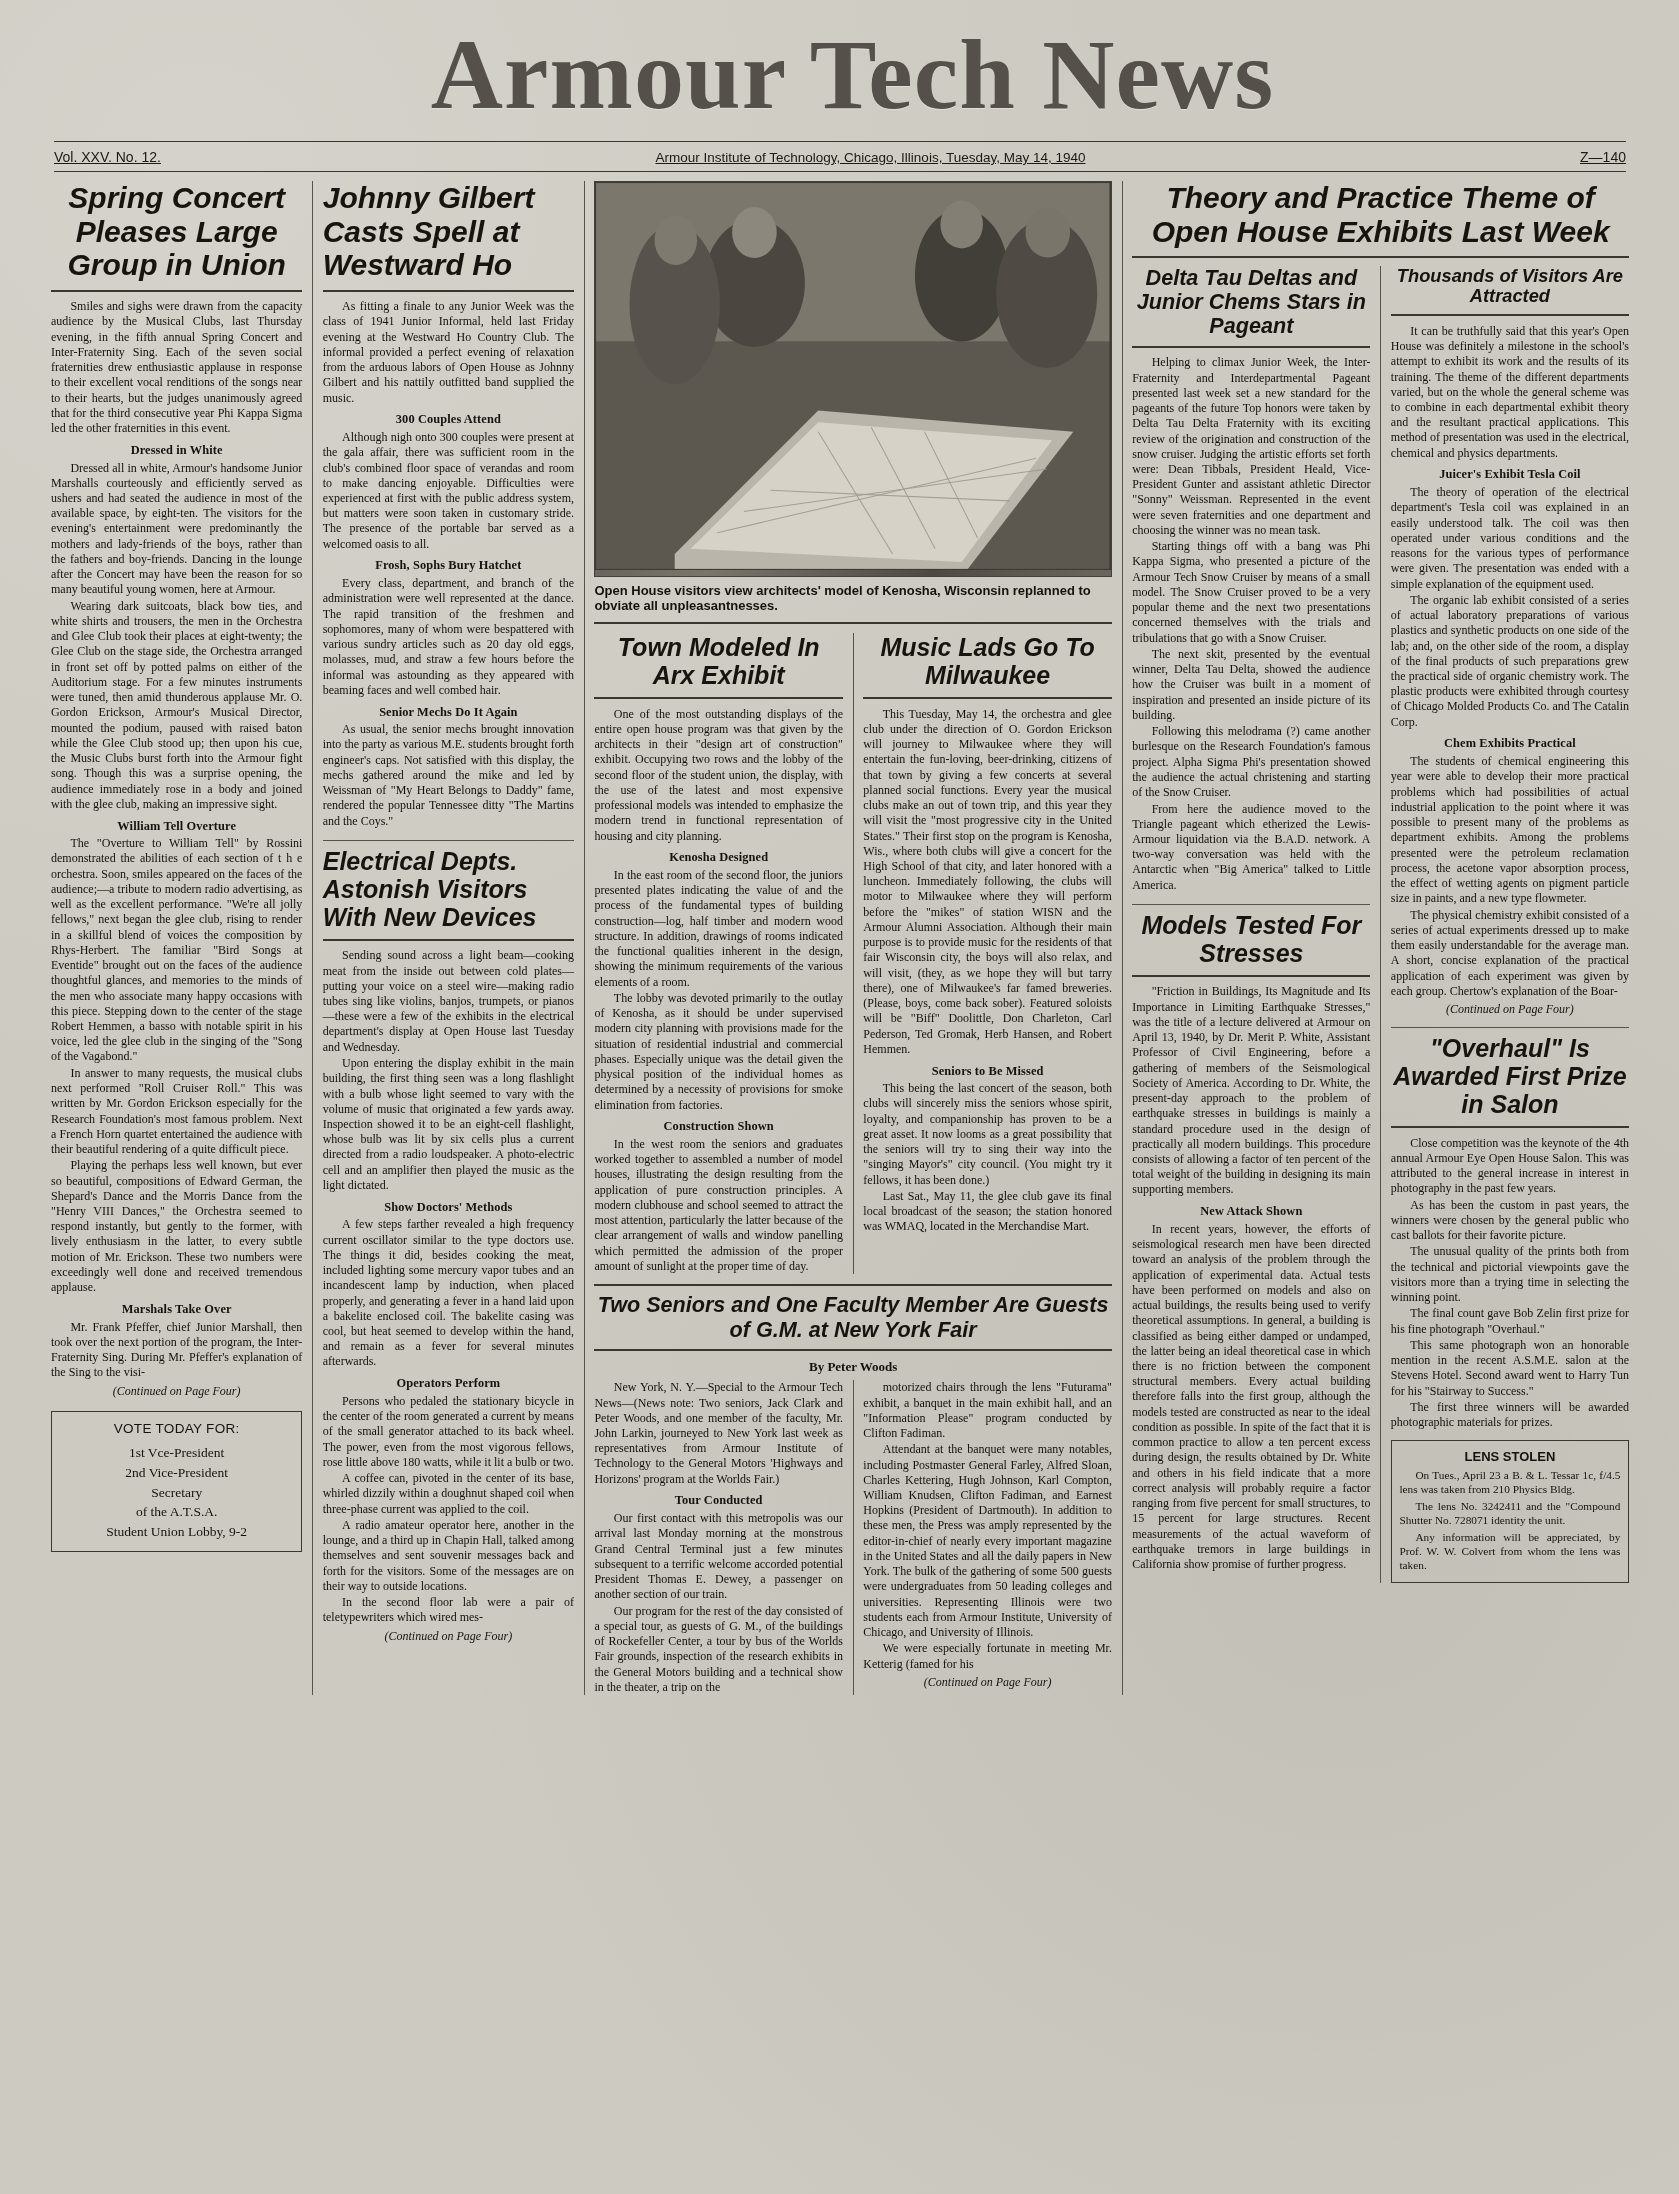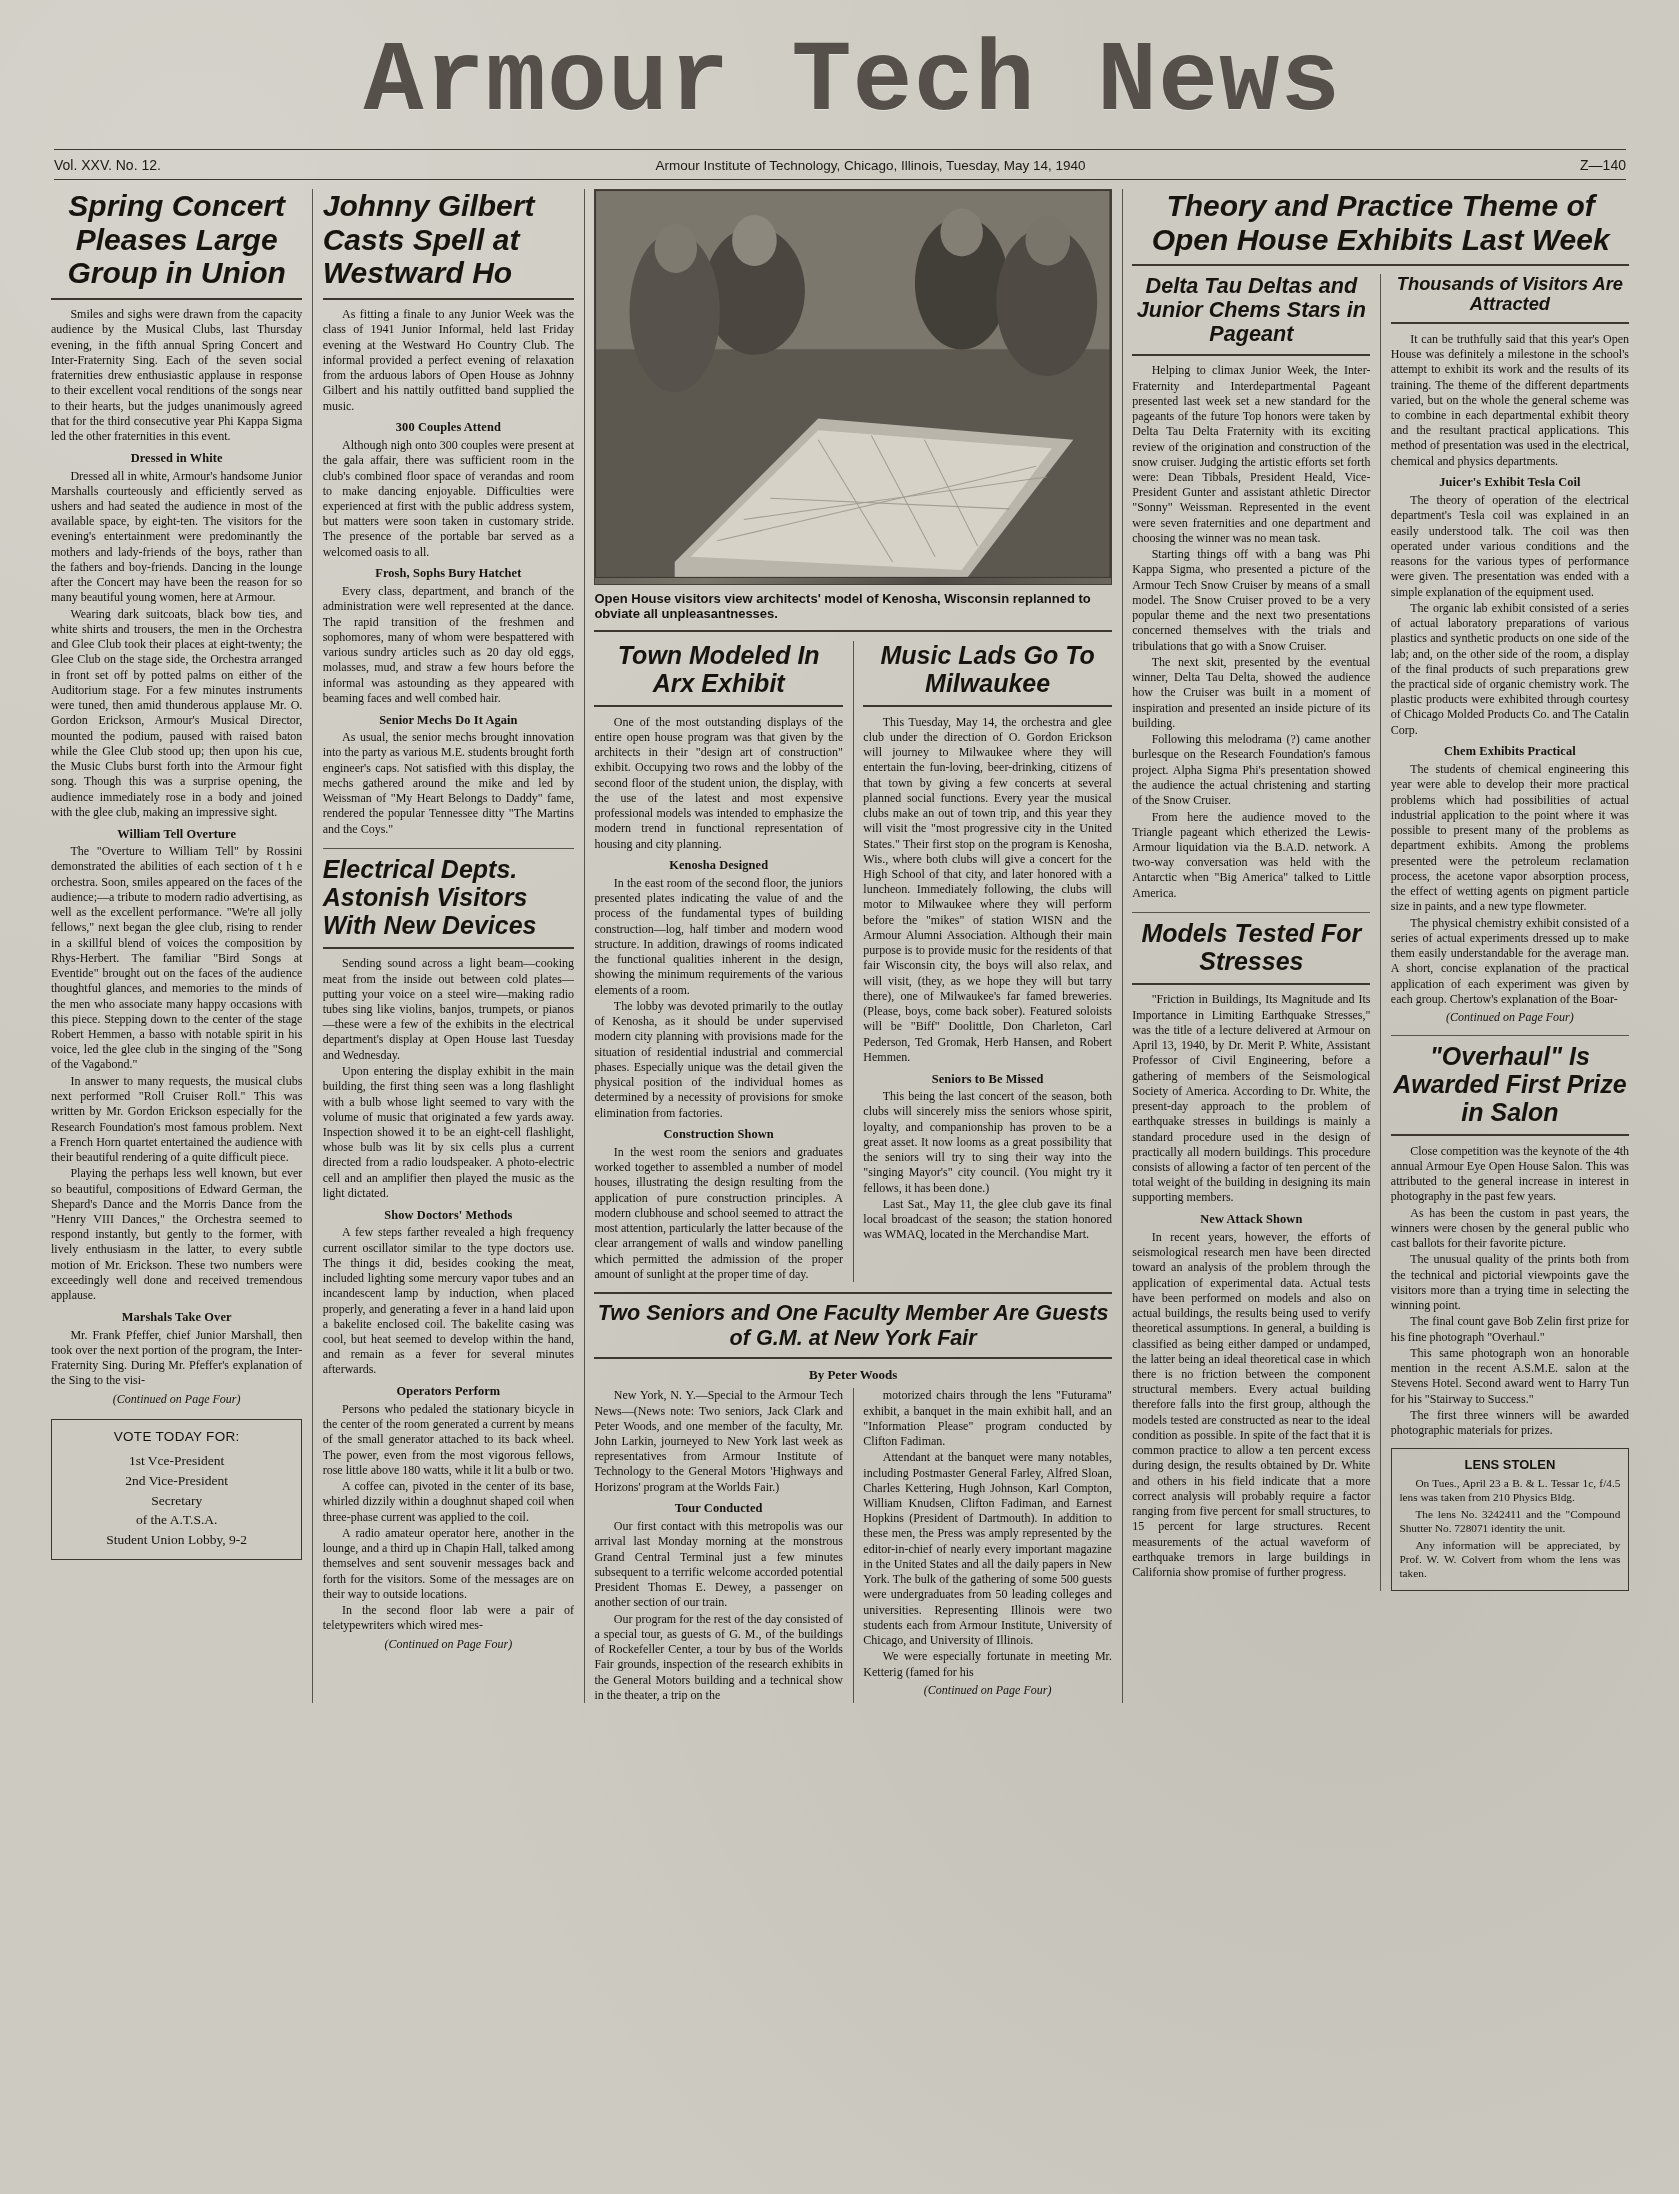--- a/index.html
+++ b/index.html
@@ -19,22 +19,22 @@
     box-sizing:border-box;
     background-image:
       radial-gradient(circle at 12% 8%, rgba(255,255,255,0.16), rgba(0,0,0,0) 38%),
       radial-gradient(circle at 80% 70%, rgba(0,0,0,0.05), rgba(0,0,0,0) 45%);
   }
   .masthead {
     text-align:center;
     padding:21.6px 0 0 0;
   }
   .masthead h1 {
-    margin:8px;
-    font-family:Liberation Mono, monospace;
+    margin:0;
+    font-family:Liberation Serif, serif;
     font-weight:700;
     font-size:100px;
     letter-spacing:1.1px;
     color:#55514a;
     line-height:1.05;
     text-shadow:0 1.1px 0 rgba(255,255,255,0.35);
     padding-left:25px;
   }
   .mast-rule {
     border-top:1.6px solid #3b372f;
@@ -43,20 +43,21 @@
   .folio {
     display:flex;
     justify-content:space-between;
     align-items:baseline;
     margin:0 54px;
     padding:7.6px 0 5.4px 0;
     border-bottom:1.6px solid #3b372f;
     font-size:14px;
     font-family:"Liberation Sans", sans-serif;
     color:#1d1a15;
+    text-decoration:underline;
   }
   .folio .center { font-size:13.5px; }
   .content {
     display:flex;
     margin:9.7px 51px 0 51px;
     gap:0;
     align-items:flex-start;
   }
   .col { box-sizing:border-box; }
   .vrule { width:0; border-left:1.1px solid #57534b; margin:0 9.7px; align-self:stretch; }

